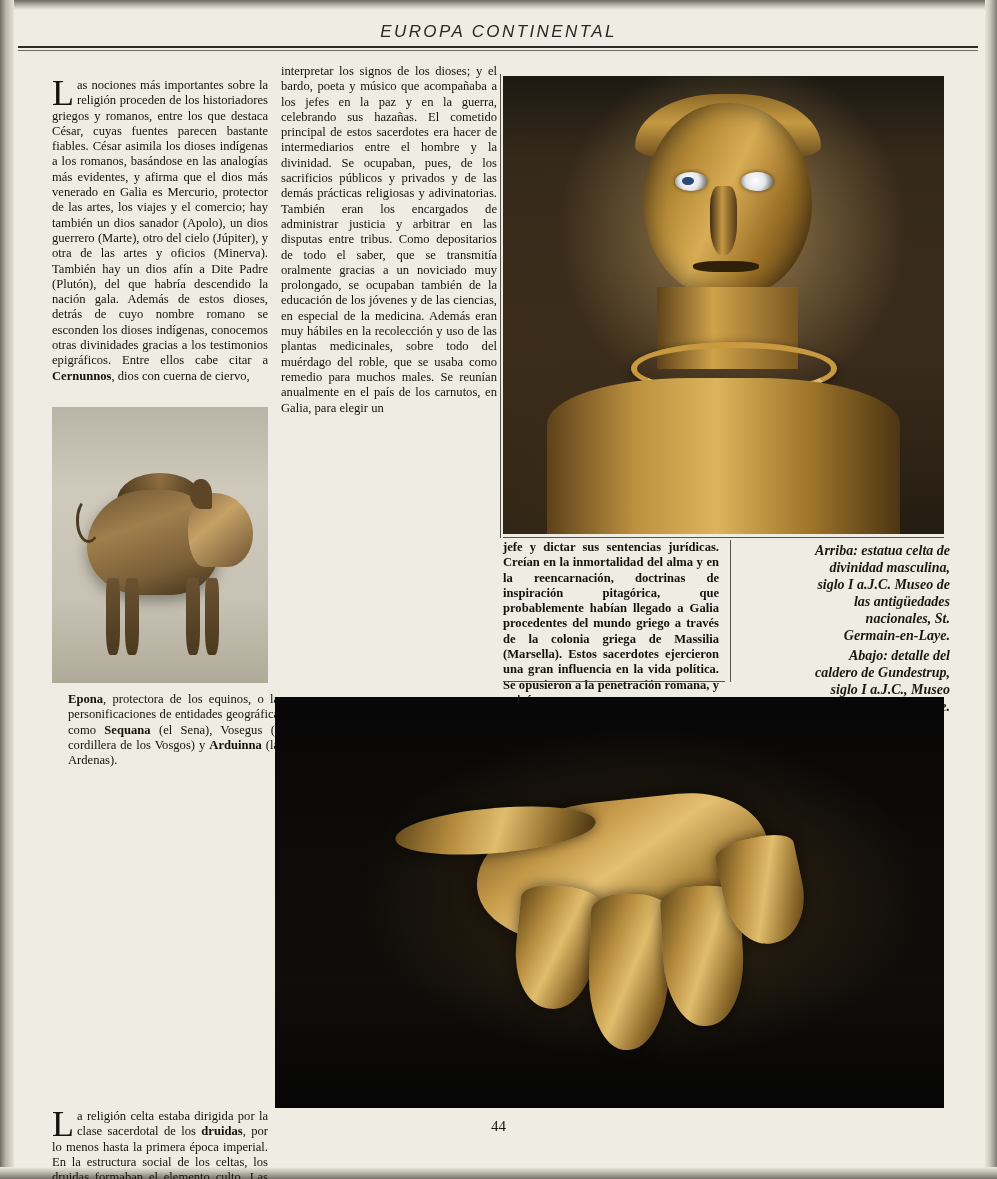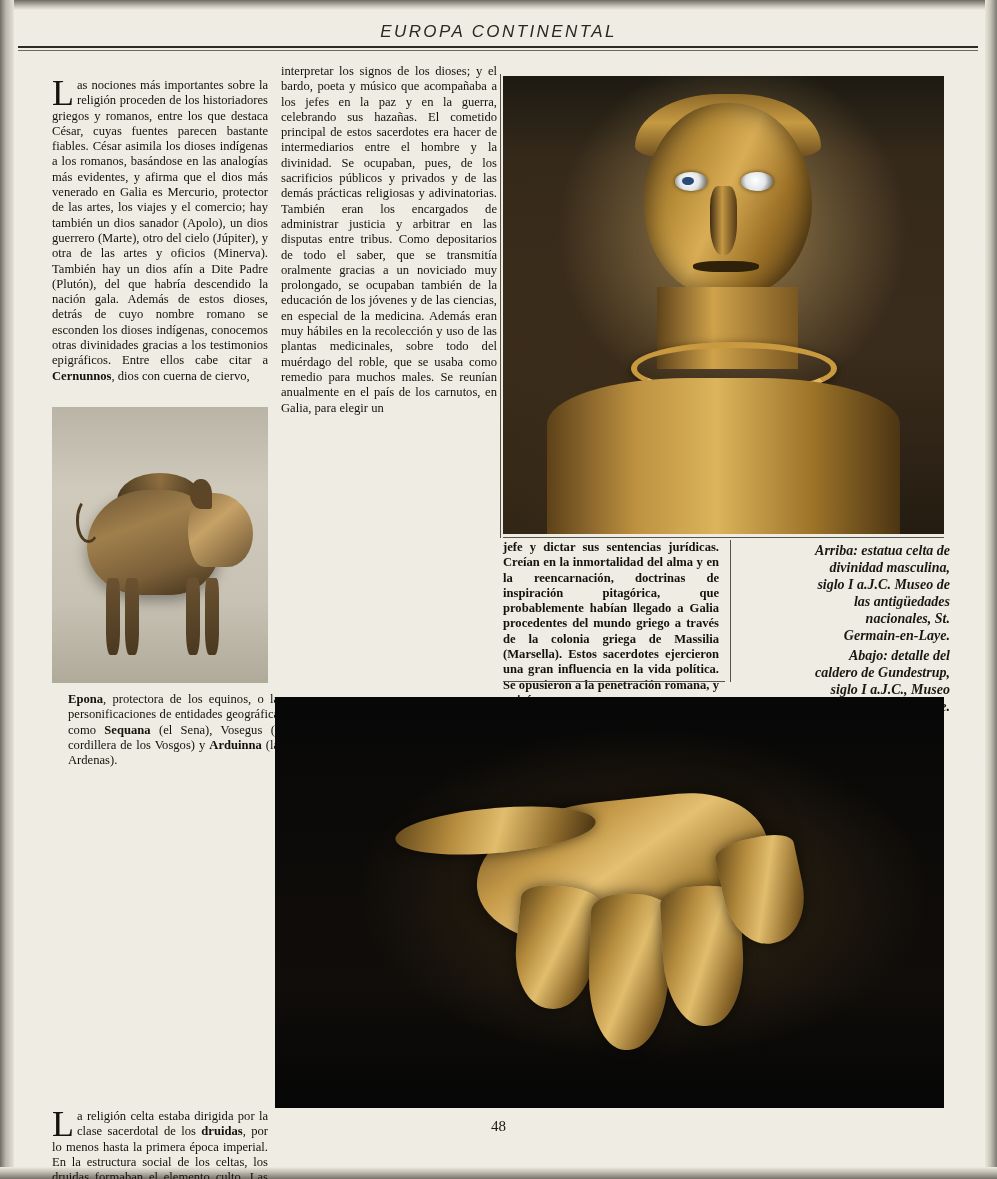--- a/index.html
+++ b/index.html
@@ -367,15 +367,15 @@
     <div class="inner">
       <div class="hand-palm"></div>
       <div class="finger f1"></div>
       <div class="finger f2"></div>
       <div class="finger f3"></div>
       <div class="finger f4"></div>
       <div class="finger f5"></div>
     </div>
   </div>
 
-  <div class="pagenum">48</div>
+  <div class="pagenum">44</div>
 
 </div>
 
 </body></html>

